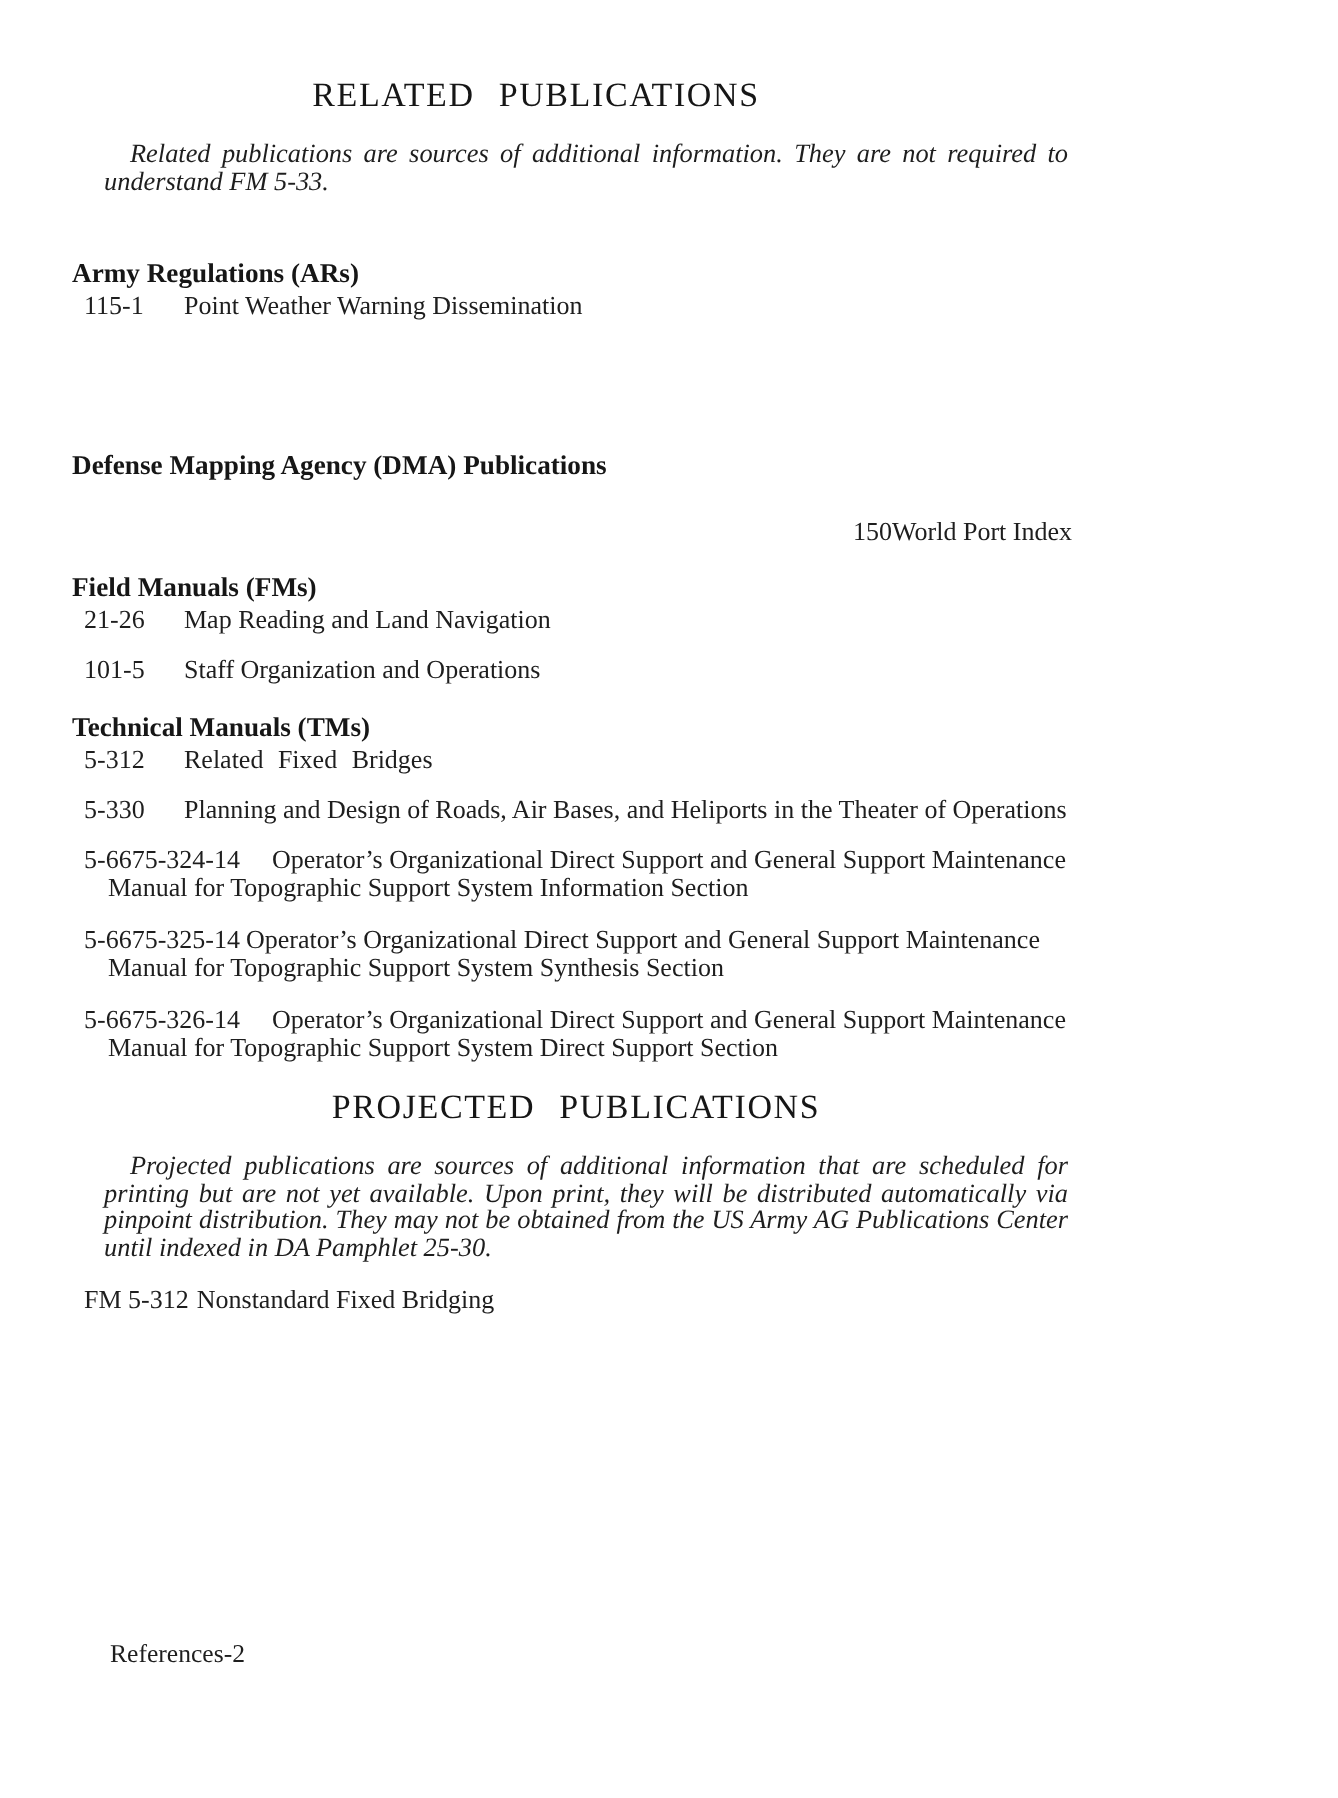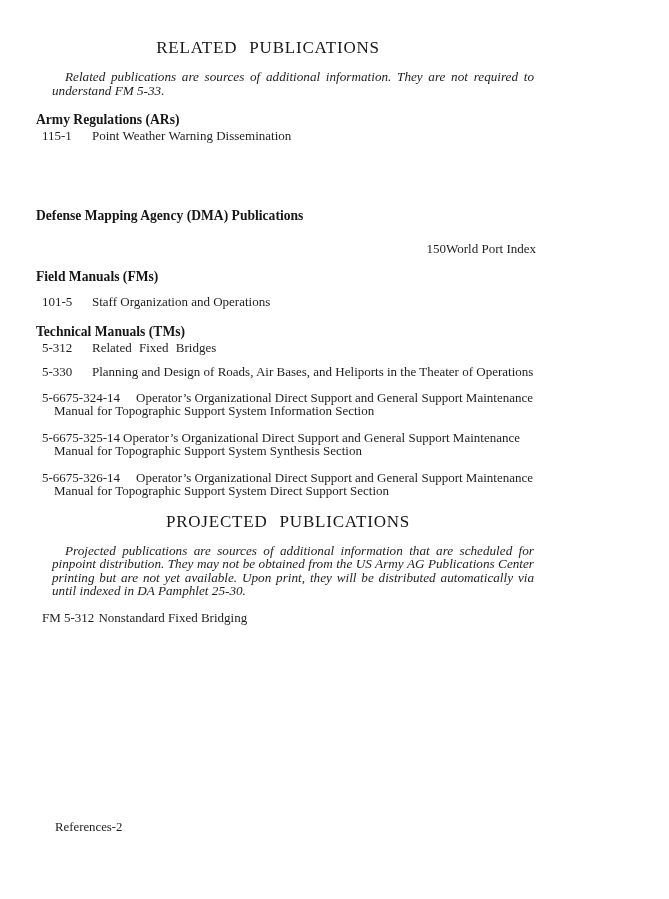--- a/index.html
+++ b/index.html
@@ -35,21 +35,21 @@
   .lead.projected{margin-top:2px;}
   .lead .line{text-align:justify;text-align-last:justify;}
   .lead .line.first{text-indent:13px;}
   .lead .line.last{text-align-last:left;}
   .group-heading{
     margin:0 0 0 36px;
     font-size:13.6px;line-height:15px;
     font-weight:700;
     color:#161616;
   }
-  .mt-17{margin-top:15px;} .mt-65{margin-top:65px;} .mt-14{margin-top:14px;}
+  .mt-17{margin-top:32px;} .mt-65{margin-top:65px;} .mt-14{margin-top:14px;}
   .mt-15{margin-top:15px;} .mt-13{margin-top:13px;} .mt-12{margin-top:12px;}
   .mt-11{margin-top:11px;} .mt-3{margin-top:19px;text-align:right;} .mt-2{margin-top:2px;}
   .entry{
     margin-left:42px;
     font-size:13px;line-height:13.5px;
     color:#1e1e1e;
   }
   .entry .num{display:inline-block;min-width:50px;}
   .entry.long{
     width:492px;
@@ -78,35 +78,36 @@
       <div class="line last">understand FM 5-33.</div>
     </div>
 
     <h2 class="group-heading mt-17">Army Regulations (ARs)</h2>
     <div class="entry mt-2"><span class="num">115-1</span><span class="etitle">Point Weather Warning Dissemination</span></div>
 
     <h2 class="group-heading mt-65">Defense Mapping Agency (DMA) Publications</h2>
     <div class="entry mt-3"><span class="num">150</span><span class="etitle">World Port Index</span></div>
 
     <h2 class="group-heading mt-14">Field Manuals (FMs)</h2>
+    <div class="entry mt-2"><span class="num">21-26</span><span class="etitle">Map Reading and Land Navigation</span></div>
     <div class="entry mt-11"><span class="num">101-5</span><span class="etitle">Staff Organization and Operations</span></div>
 
     <h2 class="group-heading mt-15">Technical Manuals (TMs)</h2>
     <div class="entry mt-2"><span class="num">5-312</span><span class="etitle spread">Related Fixed Bridges</span></div>
     <div class="entry mt-11"><span class="num">5-330</span><span class="etitle">Planning and Design of Roads, Air Bases, and Heliports in the Theater of Operations</span></div>
     <div class="entry long mt-12"><span class="num wide-gap">5-6675-324-14</span><span class="etitle">Operator’s Organizational Direct Support and General Support Maintenance Manual for Topographic Support System Information Section</span></div>
     <div class="entry long mt-13"><span class="num narrow-gap">5-6675-325-14</span><span class="etitle">Operator’s Organizational Direct Support and General Support Maintenance Manual for Topographic Support System Synthesis Section</span></div>
     <div class="entry long mt-13"><span class="num wide-gap">5-6675-326-14</span><span class="etitle">Operator’s Organizational Direct Support and General Support Maintenance Manual for Topographic Support System Direct Support Section</span></div>
 
     <h1 class="section-title projected mt-14">PROJECTED PUBLICATIONS</h1>
 
     <div class="lead projected">
       <div class="line first">Projected publications are sources of additional information that are scheduled for</div>
+      <div class="line">printing but are not yet available. Upon print, they will be distributed automatically via</div>
       <div class="line">pinpoint distribution. They may not be obtained from the US Army AG Publications Center</div>
-      <div class="line">printing but are not yet available. Upon print, they will be distributed automatically via</div>
       <div class="line last">until indexed in DA Pamphlet 25-30.</div>
     </div>
 
     <div class="entry inline-num mt-13"><span class="num">FM 5-312</span><span class="etitle">Nonstandard Fixed Bridging</span></div>
 
   </div>
 
   <div class="page-footer">References-2</div>
 </main>
 

